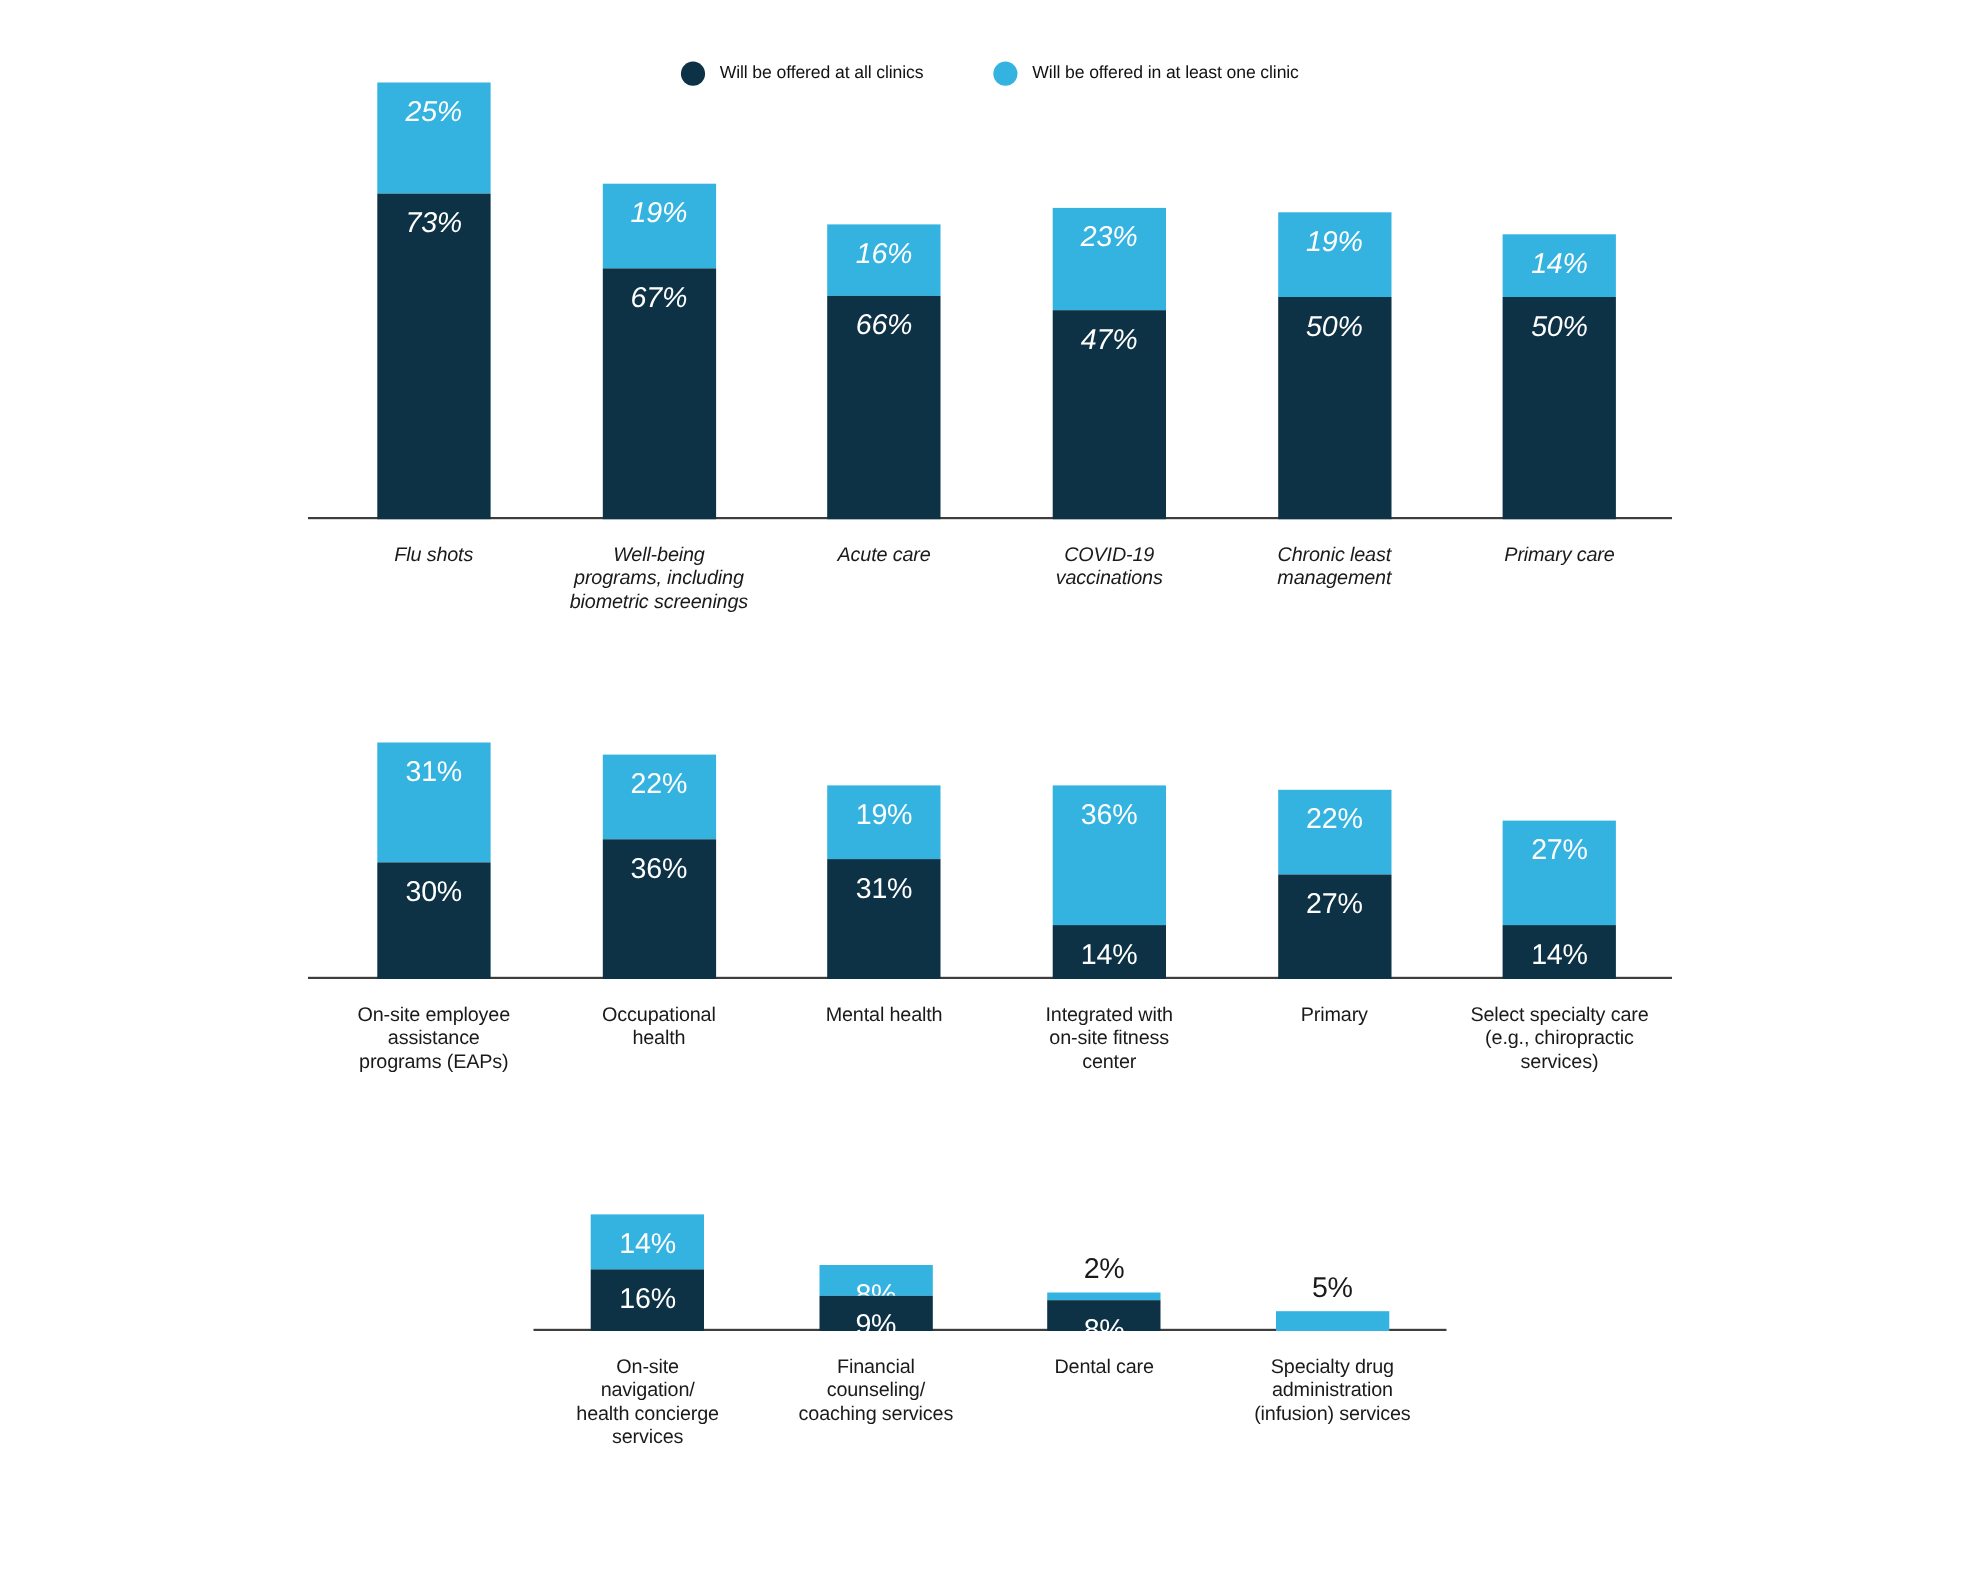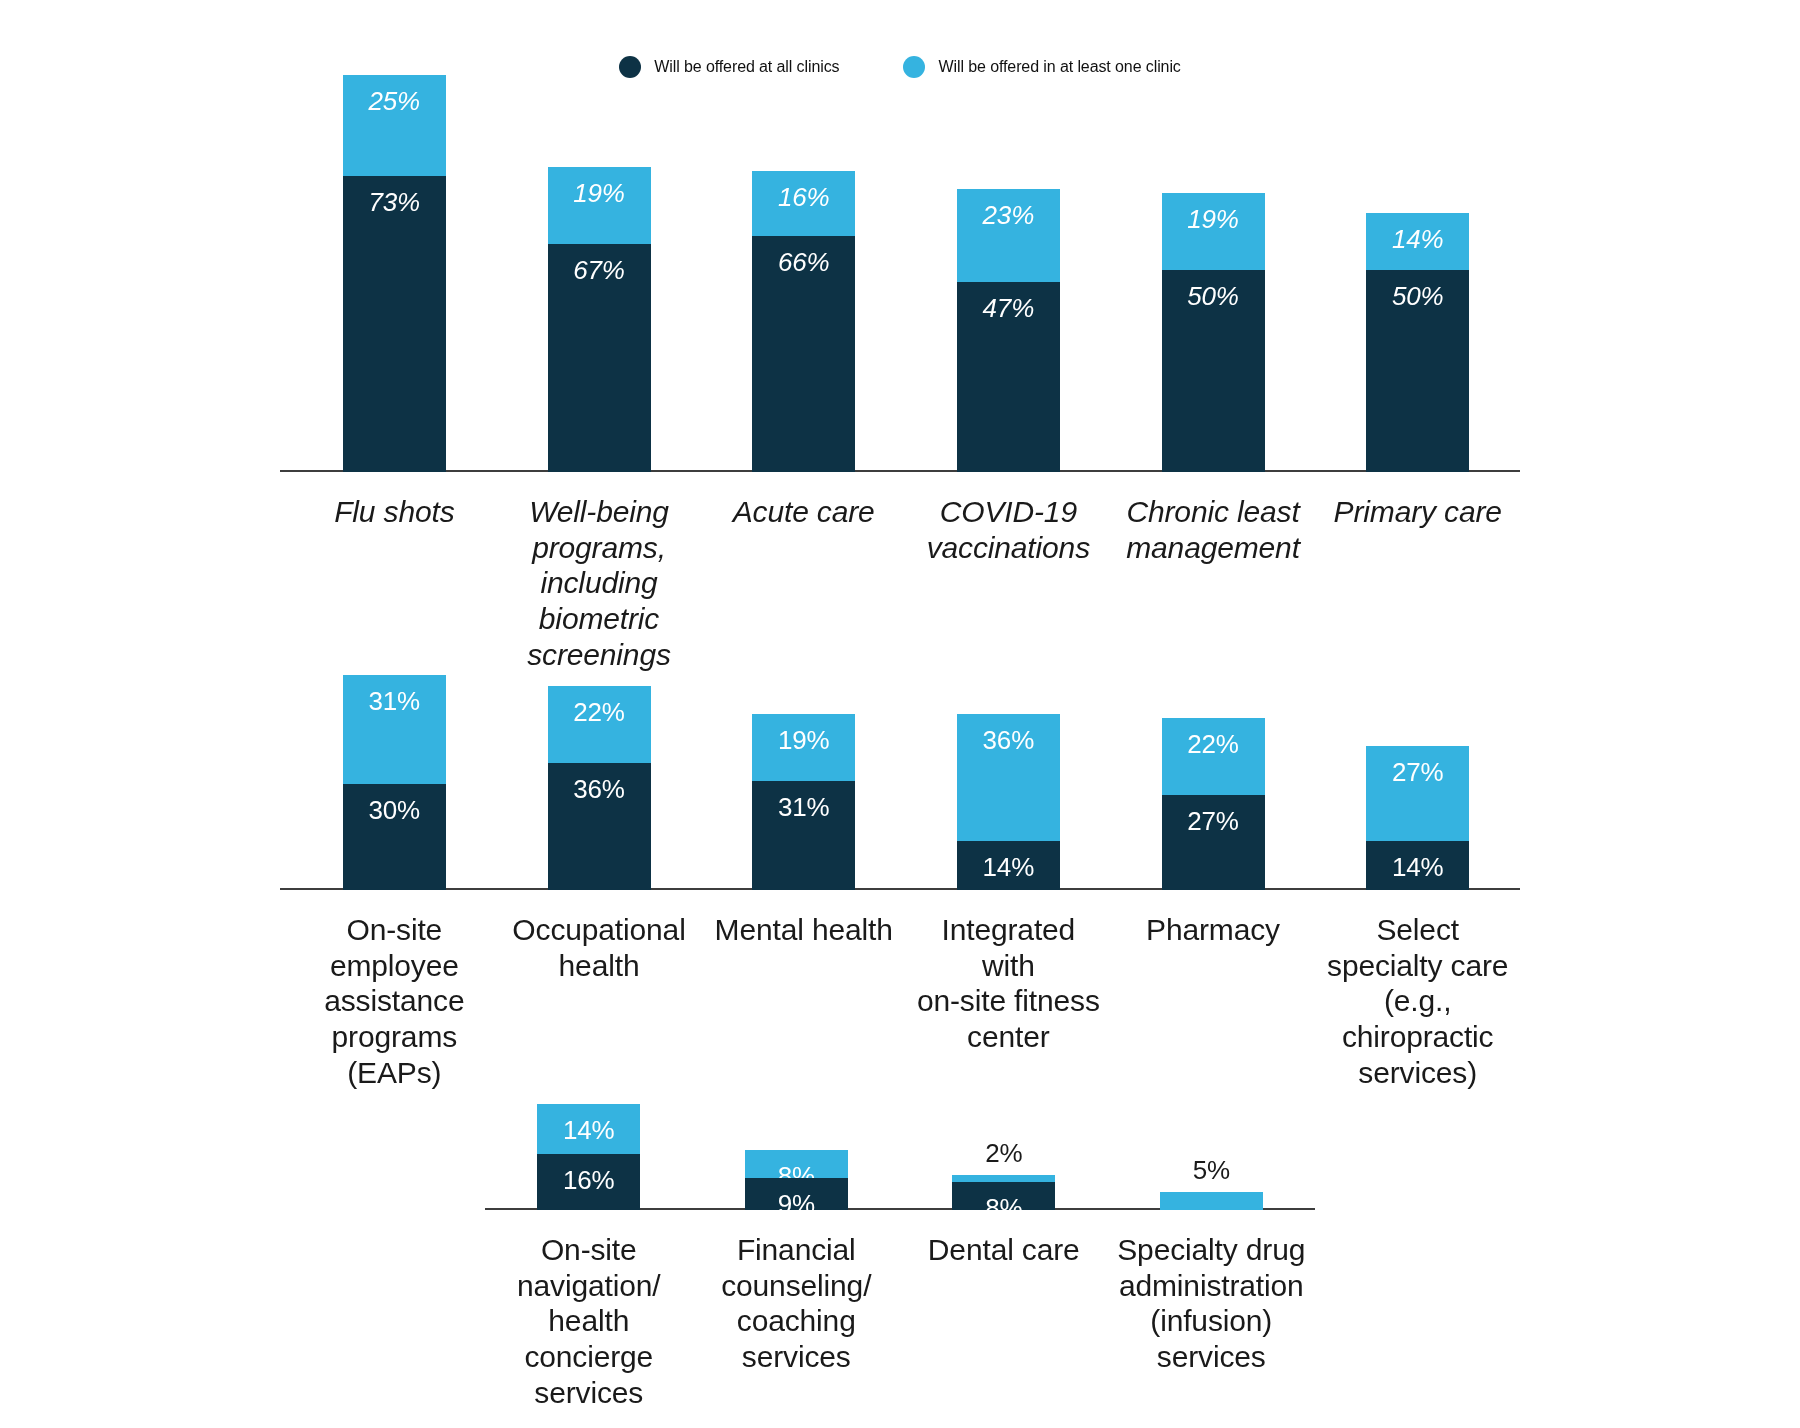--- a/index.html
+++ b/index.html
@@ -103,21 +103,21 @@
     width: 1240px;
     margin: 0 auto;
     display: flex;
     padding-left: 12px;
     padding-top: 22px;
   }
   #row-2 .labels { width: 830px; margin-left: 485px; margin-right: auto; padding-left: 0; }
   .cat {
     flex: 1 1 0;
     text-align: center;
-    font-size: 30px;
+    font-size: 18px;
     line-height: 1.19;
     color: #1a1a1a;
     padding: 0 6px;
     letter-spacing: -0.15px;
   }
   .cat b { font-weight: 400; }
 </style>
 </head>
 <body>
 
@@ -153,21 +153,21 @@
           <div class="seg seg-dark" style="height: 228px;">
             <span class="seg-val">67%</span>
           </div>
         </div>
       </div>
       <div class="col">
         <div class="bar">
           <div class="seg seg-light" style="height: 64.8px;">
             <span class="seg-val">16%</span>
           </div>
-          <div class="seg seg-dark" style="height: 236px;">
+          <div class="seg seg-dark" style="height: 203px;">
             <span class="seg-val">66%</span>
           </div>
         </div>
       </div>
       <div class="col">
         <div class="bar">
           <div class="seg seg-light" style="height: 93.15px;">
             <span class="seg-val">23%</span>
           </div>
           <div class="seg seg-dark" style="height: 190.35px;">
@@ -268,21 +268,21 @@
             <span class="seg-val">14%</span>
           </div>
         </div>
       </div>
     </div>
   <div class="labels">
       <div class="cat"><span>On-site employee</span><br><span>assistance</span><br><span>programs (EAPs)</span></div>
       <div class="cat"><span>Occupational</span><br><span>health</span></div>
       <div class="cat"><span>Mental health</span></div>
       <div class="cat"><span>Integrated with</span><br><b>on-site fitness</b><br><span>center</span></div>
-      <div class="cat"><span>Pharmacy</span></div>
+      <div class="cat"><span>Primary</span></div>
       <div class="cat"><span>Select specialty care</span><br><span>(e.g., chiropractic</span><br><span>services)</span></div>
     </div>
 </div>
 
 <div class="row" id="row-2">
   <div class="plot">
     <div class="axis"></div>
   <div class="col">
         <div class="bar">
           <div class="seg seg-light" style="height: 49.28px;">

